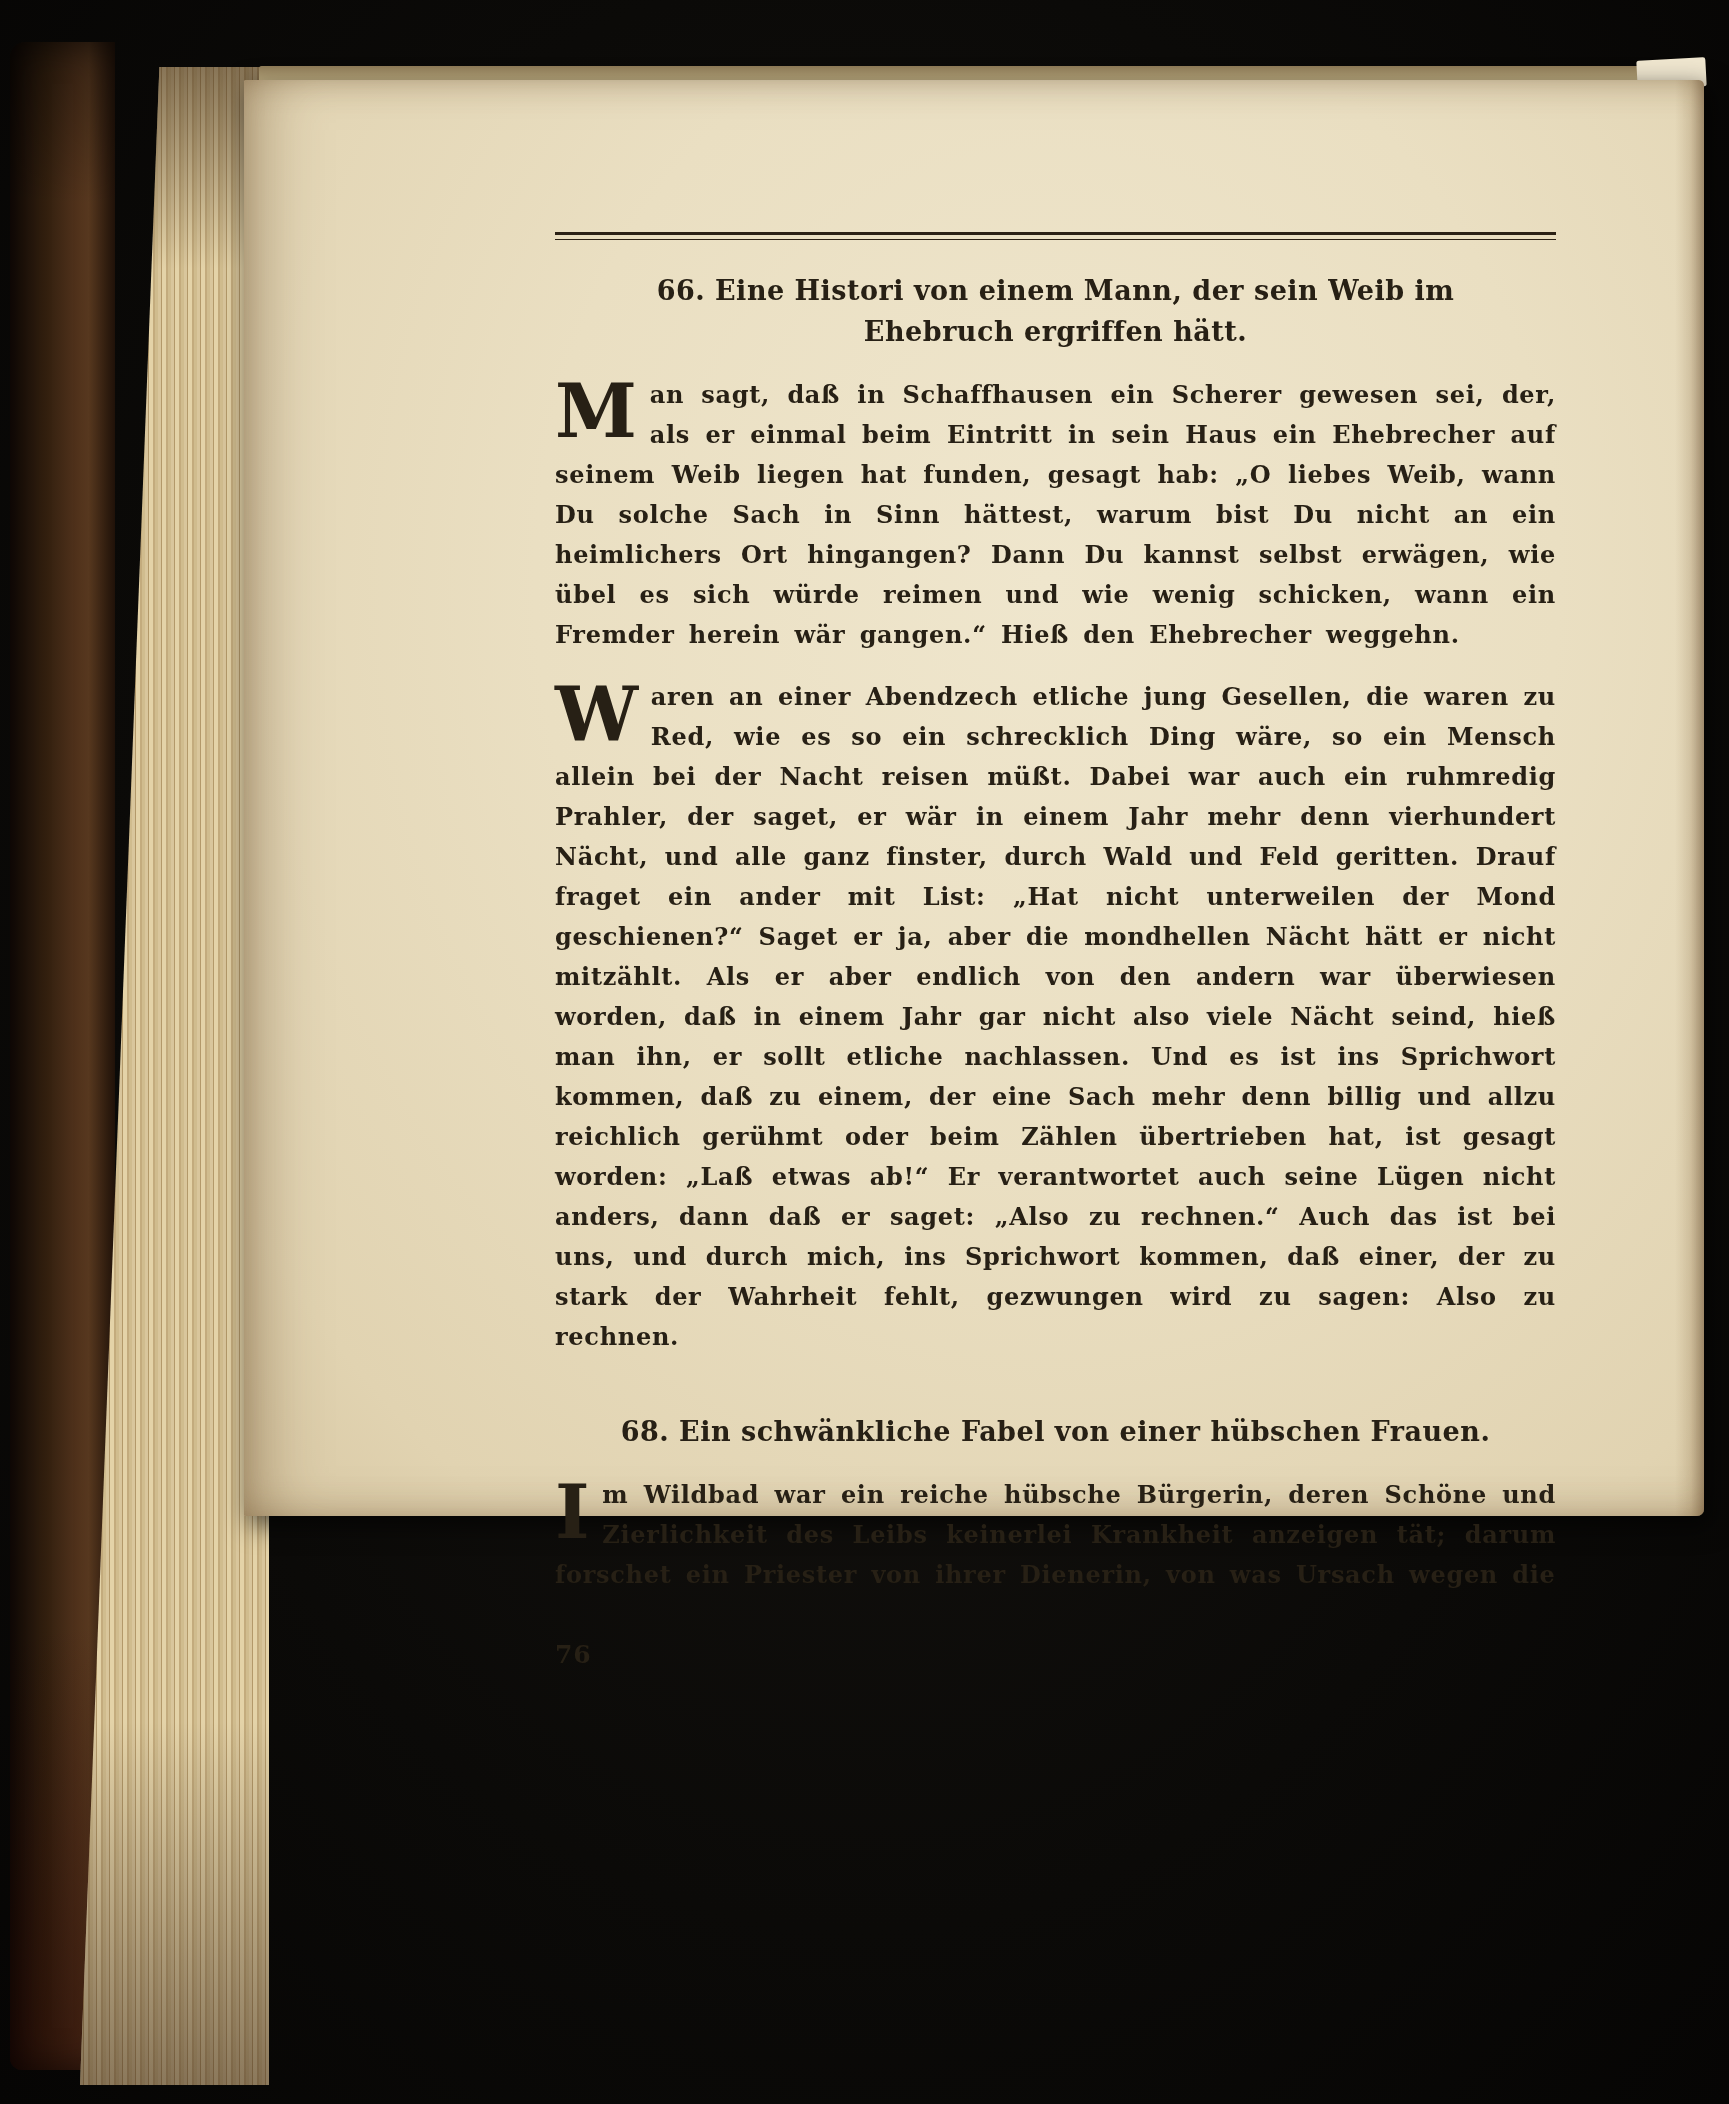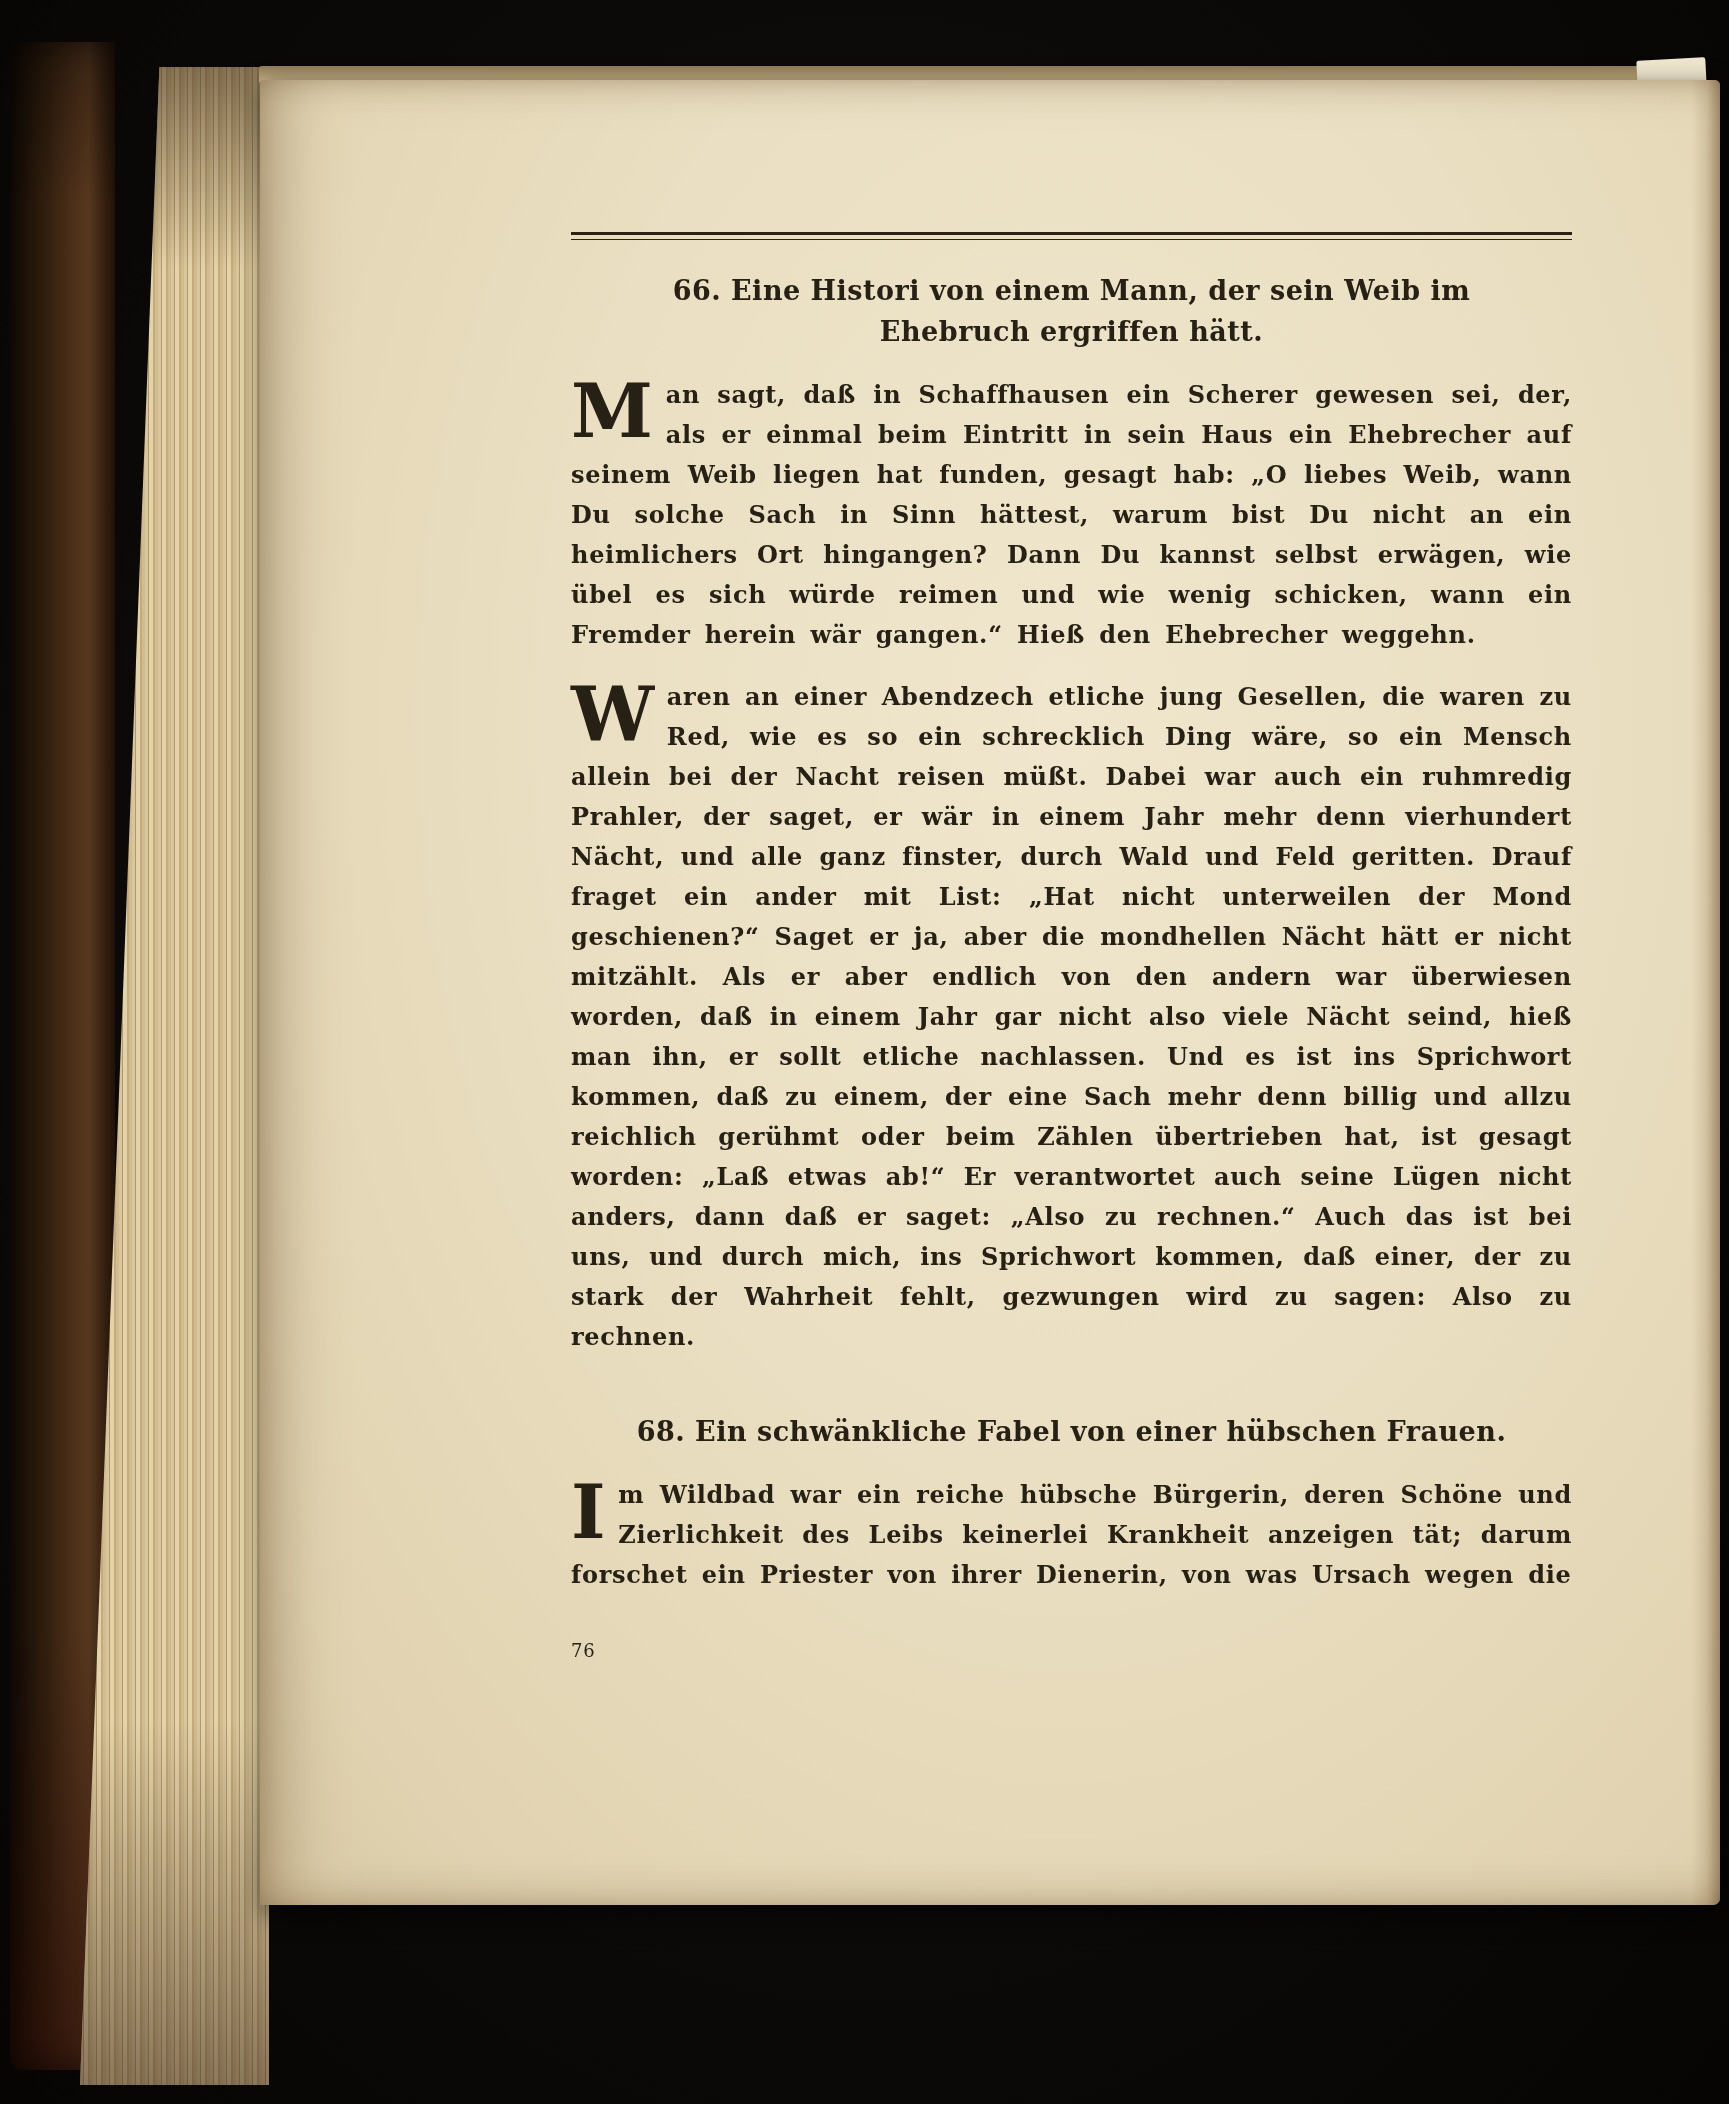--- a/index.html
+++ b/index.html
@@ -64,24 +64,24 @@
     top: 59px;
     width: 69px;
     height: 29px;
     background: #efe6cf;
     transform: rotate(-3deg);
     border-radius: 2.6px;
   }
   
   .page {
     position: absolute;
-    left: 260px;
+    left: 244px;
     top: 80px;
     width: 1460px;
-    height: 1825px;
+    height: 1436px;
     background: radial-gradient(ellipse at 55% 35%, #efe6cd 0%, #eadfc2 45%, #e1d3b1 85%, #d8c8a4 100%);
     border-radius: 1.7px 5.2px 7px 1.7px;
     box-shadow:
       inset 42px 0 69px -33px rgba(95,65,30,0.50),
       inset 0 15.6px 35px -21px rgba(95,65,30,0.45),
       inset 0 -19px 43px -26px rgba(95,65,30,0.40),
       5.2px 8.6px 26px rgba(0,0,0,0.65);
   }
   .right-edge-shade {
     position: absolute;
@@ -128,22 +128,22 @@
   }
   .drop-cap {
     float: left;
     font-size: 74px;
     line-height: 67px;
     padding: 3.5px 12px 0 0;
     font-weight: bold;
   }
   .page-number {
     margin-top: 45px;
-    font-size: 18px;
-    font-weight: normal;
+    font-size: 25px;
+    font-weight: bold;
     letter-spacing: 0.9px;
   }
 </style>
 </head>
 <body>
 
 <div class="stage">
 
   <div class="spine"></div>
   <div class="page-edges"></div>

